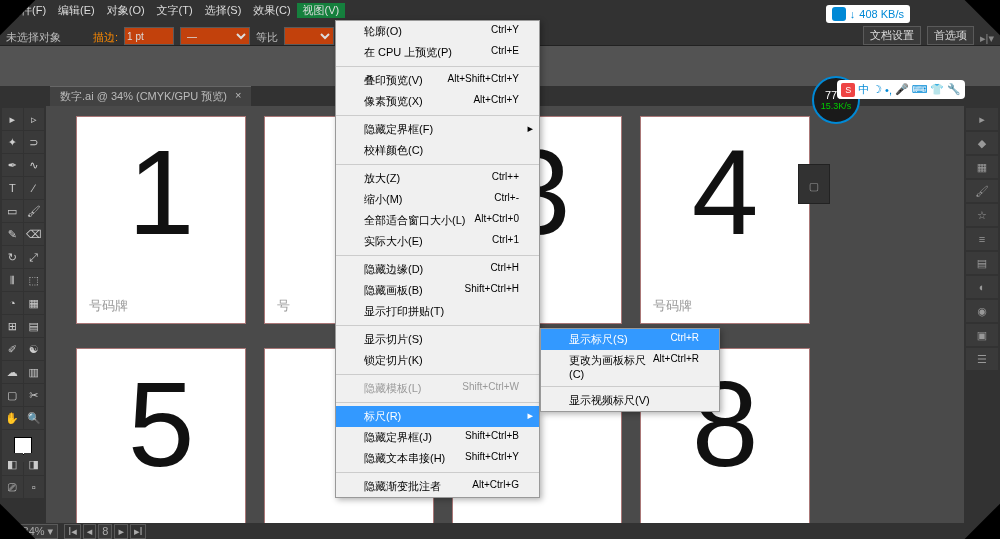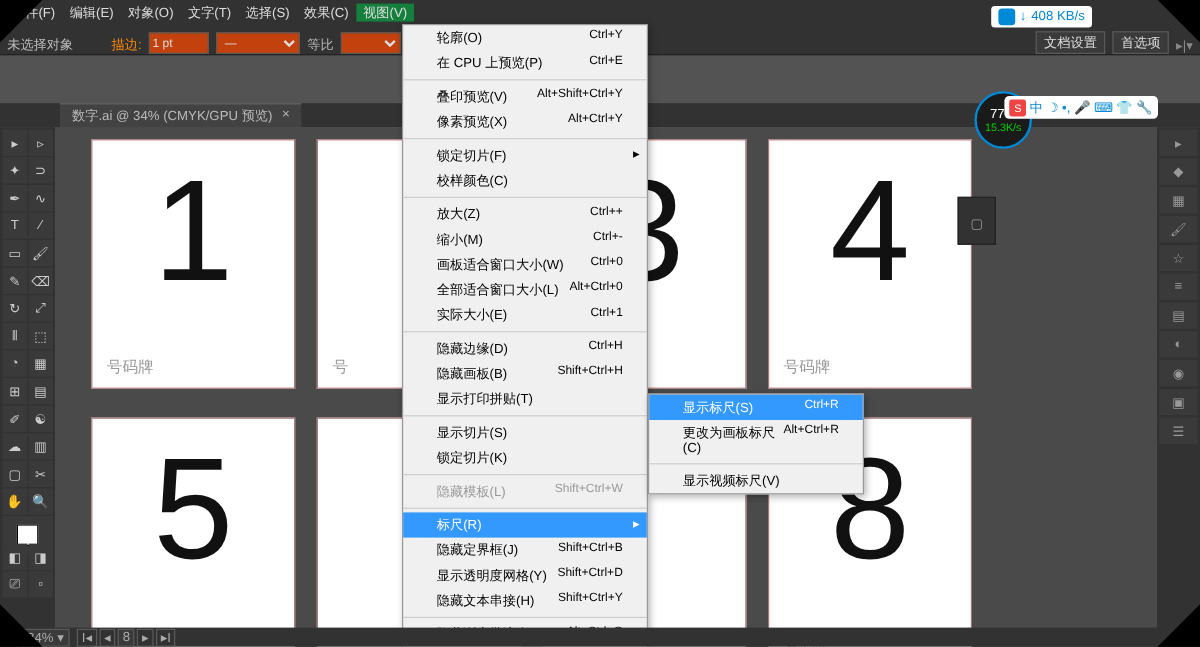--- a/index.html
+++ b/index.html
@@ -220,38 +220,34 @@
     <div class="row">
       <span>叠印预览(V)</span>
       <span class="sc">Alt+Shift+Ctrl+Y</span>
     </div>
     <div class="row">
       <span>像素预览(X)</span>
       <span class="sc">Alt+Ctrl+Y</span>
     </div>
     <div class="row sep"></div>
     <div class="row">
-      <span>锁定切片(F)</span>
+      <span>隐藏定界框(F)</span>
       <span class="ar">▸</span>
     </div>
     <div class="row">
       <span>校样颜色(C)</span>
     </div>
     <div class="row sep"></div>
     <div class="row">
       <span>放大(Z)</span>
       <span class="sc">Ctrl++</span>
     </div>
     <div class="row">
       <span>缩小(M)</span>
       <span class="sc">Ctrl+-</span>
-    </div>
-    <div class="row">
-      <span>画板适合窗口大小(W)</span>
-      <span class="sc">Ctrl+0</span>
     </div>
     <div class="row">
       <span>全部适合窗口大小(L)</span>
       <span class="sc">Alt+Ctrl+0</span>
     </div>
     <div class="row">
       <span>实际大小(E)</span>
       <span class="sc">Ctrl+1</span>
     </div>
     <div class="row sep"></div>
@@ -279,24 +275,20 @@
       <span class="sc">Shift+Ctrl+W</span>
     </div>
     <div class="row sep"></div>
     <div class="row hi">
       <span>标尺(R)</span>
       <span class="ar">▸</span>
     </div>
     <div class="row">
       <span>隐藏定界框(J)</span>
       <span class="sc">Shift+Ctrl+B</span>
-    </div>
-    <div class="row">
-      <span>显示透明度网格(Y)</span>
-      <span class="sc">Shift+Ctrl+D</span>
     </div>
     <div class="row">
       <span>隐藏文本串接(H)</span>
       <span class="sc">Shift+Ctrl+Y</span>
     </div>
     <div class="row sep"></div>
     <div class="row">
       <span>隐藏渐变批注者</span>
       <span class="sc">Alt+Ctrl+G</span>
     </div>

